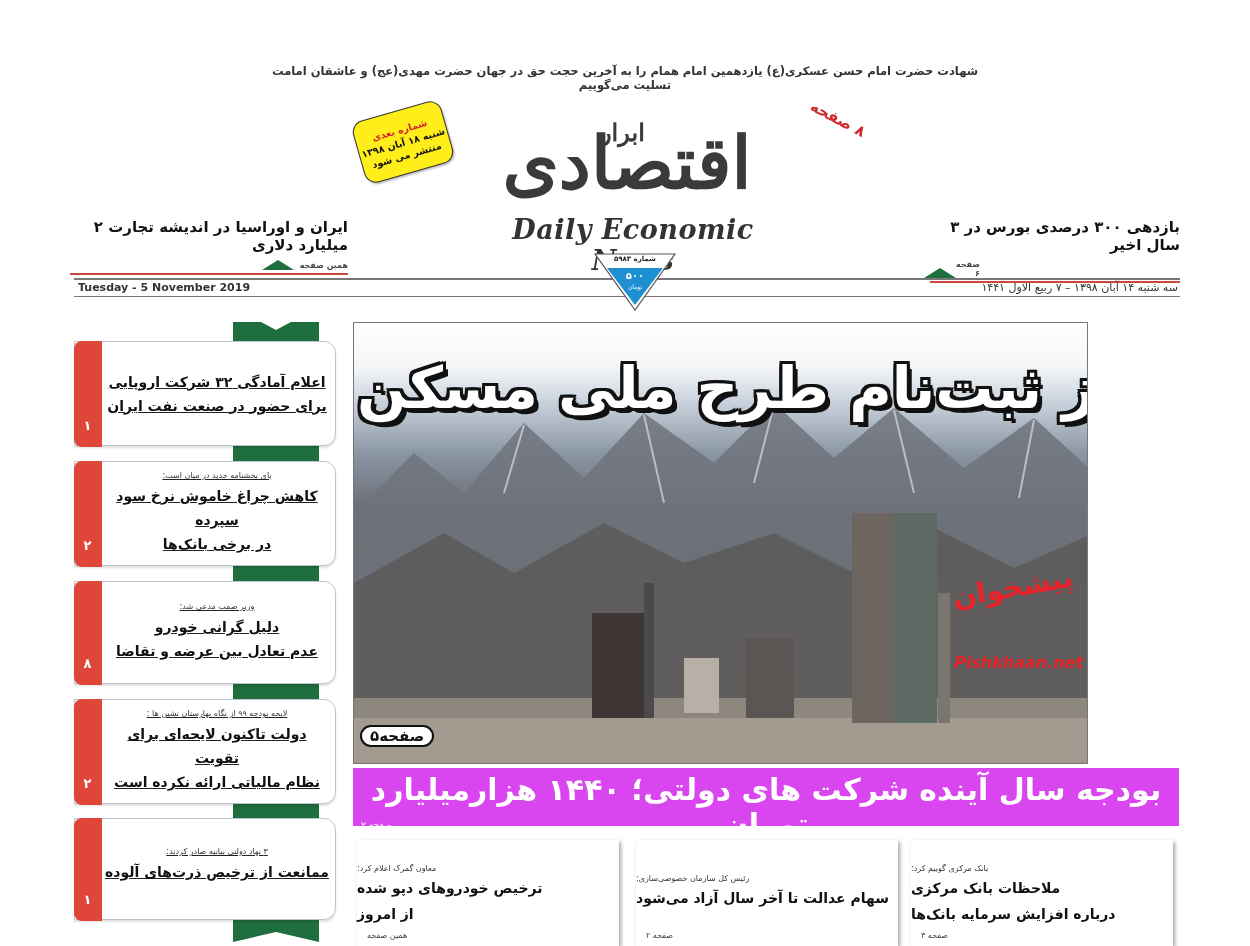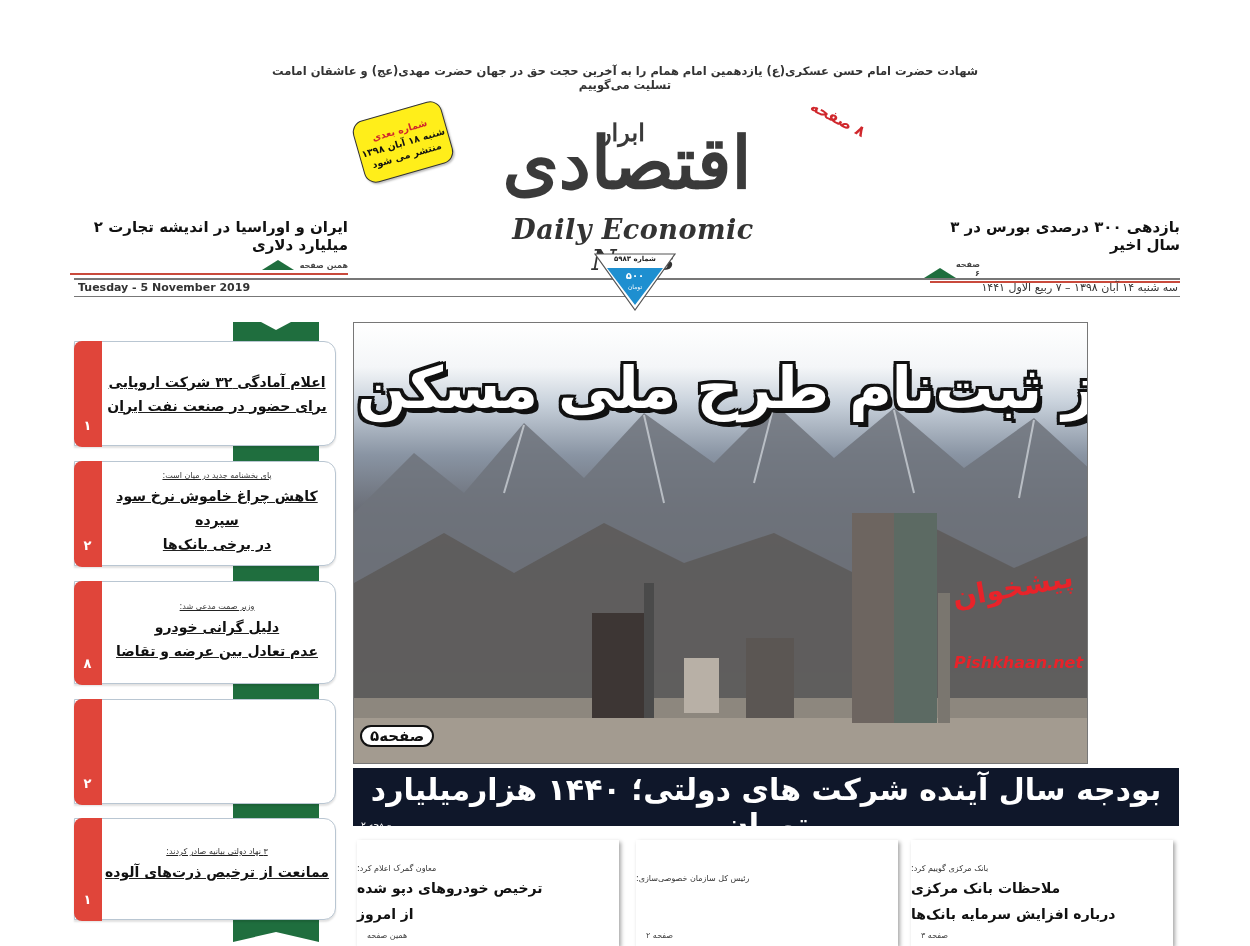--- a/index.html
+++ b/index.html
@@ -49,21 +49,21 @@
     .photo { left: 353px; top: 322px; width: 735px; height: 442px; border: 1px solid #777; overflow: hidden;
       background: linear-gradient(180deg, #ffffff 0%, #f4f6f8 10%, #c9d2dc 18%, #8994a3 30%, #6b6f78 42%, #5e5f63 55%, #6e6c69 68%, #908b84 80%, #a59d92 90%, #8c857b 100%); }
     .mountains { position: absolute; left: 0; top: 60px; width: 826px; height: 382px; }
     .headline { position: absolute; left: 0; width: 826px; text-align: center; direction: rtl; font-family: "DejaVu Sans", sans-serif; font-weight: bold; color: #ffffff; font-size: 58px; line-height: 70px;
       text-shadow: -3px -3px 0 #111, 3px -3px 0 #111, -3px 3px 0 #111, 3px 3px 0 #111, 0 3px 0 #111, 0 -3px 0 #111, 3px 0 0 #111, -3px 0 0 #111, 5px 5px 0 #111; }
     .page5 { position: absolute; left: 6px; top: 402px; background: #fff; border: 2px solid #111; border-radius: 14px; padding: 0 8px; font-size: 15px; font-weight: bold; color: #111; direction: rtl; }
     .watermark { position: absolute; left: 598px; top: 248px; color: #e8232a; font-size: 28px; font-weight: bold; direction: rtl; transform: rotate(-10deg); }
     .watermark-en { position: absolute; left: 600px; top: 330px; color: #e8232a; font-size: 16px; font-weight: bold; font-style: italic; }
 
     
-    .band { left: 353px; top: 768px; width: 826px; height: 58px; background: #0f172a; }
+    .band { left: 353px; top: 768px; width: 826px; height: 58px; background: #d946ef; }
     .band-title { position: absolute; left: 0; top: 4px; width: 826px; text-align: center; direction: rtl; color: #fff; font-size: 30px; font-weight: bold; }
     .band-line { position: absolute; left: 62px; right: 6px; top: 58px; height: 2px; background: #fff; }
     .band-pg { position: absolute; left: 8px; top: 52px; color: #fff; font-size: 9px; direction: rtl; }
 
     
     .box { position: absolute; top: 840px; width: 262px; height: 106px; background: #fff; box-shadow: 2px 2px 4px rgba(0,0,0,0.35); direction: rtl; text-align: left; }
     .box .kicker { font-size: 8px; color: #333; margin-top: 24px; }
     .box .title { font-size: 14px; font-weight: bold; line-height: 22px; color: #111; margin-top: 4px; }
     .box .pg { position: absolute; left: 10px; bottom: 6px; font-size: 8px; color: #444; }
   </style>
@@ -156,20 +156,25 @@
     <div class="kicker">وزیر صمت مدعی شد:</div>
     <div class="title">دلیل گرانی خودرو</div>
     <div class="title">عدم تعادل بین عرضه و تقاضا</div>
   </div>
 </div>
 
 <div class="card" style="top:699px; height:105px;">
   <div class="tab">
       <span>۲</span>
     </div>
+  <div class="body">
+    <div class="kicker">لایحه بودجه ۹۹ از نگاه بهارستان نشین ها :</div>
+    <div class="title">دولت تاکنون لایحه‌ای برای تقویت</div>
+    <div class="title">نظام مالیاتی ارائه نکرده است</div>
+  </div>
 </div>
 
 <div class="card" style="top:818px; height:102px;">
   <div class="tab">
       <span>۱</span>
     </div>
   <div class="body" style="justify-content:flex-start; padding-top:28px;">
     <div class="kicker">۳ نهاد دولتی بیانیه صادر کردند:</div>
     <div class="title">ممانعت از ترخیص ذرت‌های آلوده</div>
   </div>
@@ -216,20 +221,21 @@
 
 <div class="box" style="left:357px;">
   <div class="kicker">معاون گمرک اعلام کرد:</div>
   <div class="title">ترخیص خودروهای دپو شده</div>
   <div class="title">از امروز</div>
   <div class="pg">همین صفحه</div>
 </div>
 
 <div class="box" style="left:636px;">
   <div class="kicker" style="margin-top:34px;">رئیس کل سازمان خصوصی‌سازی:</div>
+  <div class="title">سهام عدالت تا آخر سال آزاد می‌شود</div>
   <div class="pg">صفحه ۲</div>
 </div>
 
 <div class="box" style="left:911px;">
   <div class="kicker">بانک مرکزی گوییم کرد:</div>
   <div class="title">ملاحظات بانک مرکزی</div>
   <div class="title">درباره افزایش سرمایه بانک‌ها</div>
   <div class="pg">صفحه ۳</div>
 </div>
 

